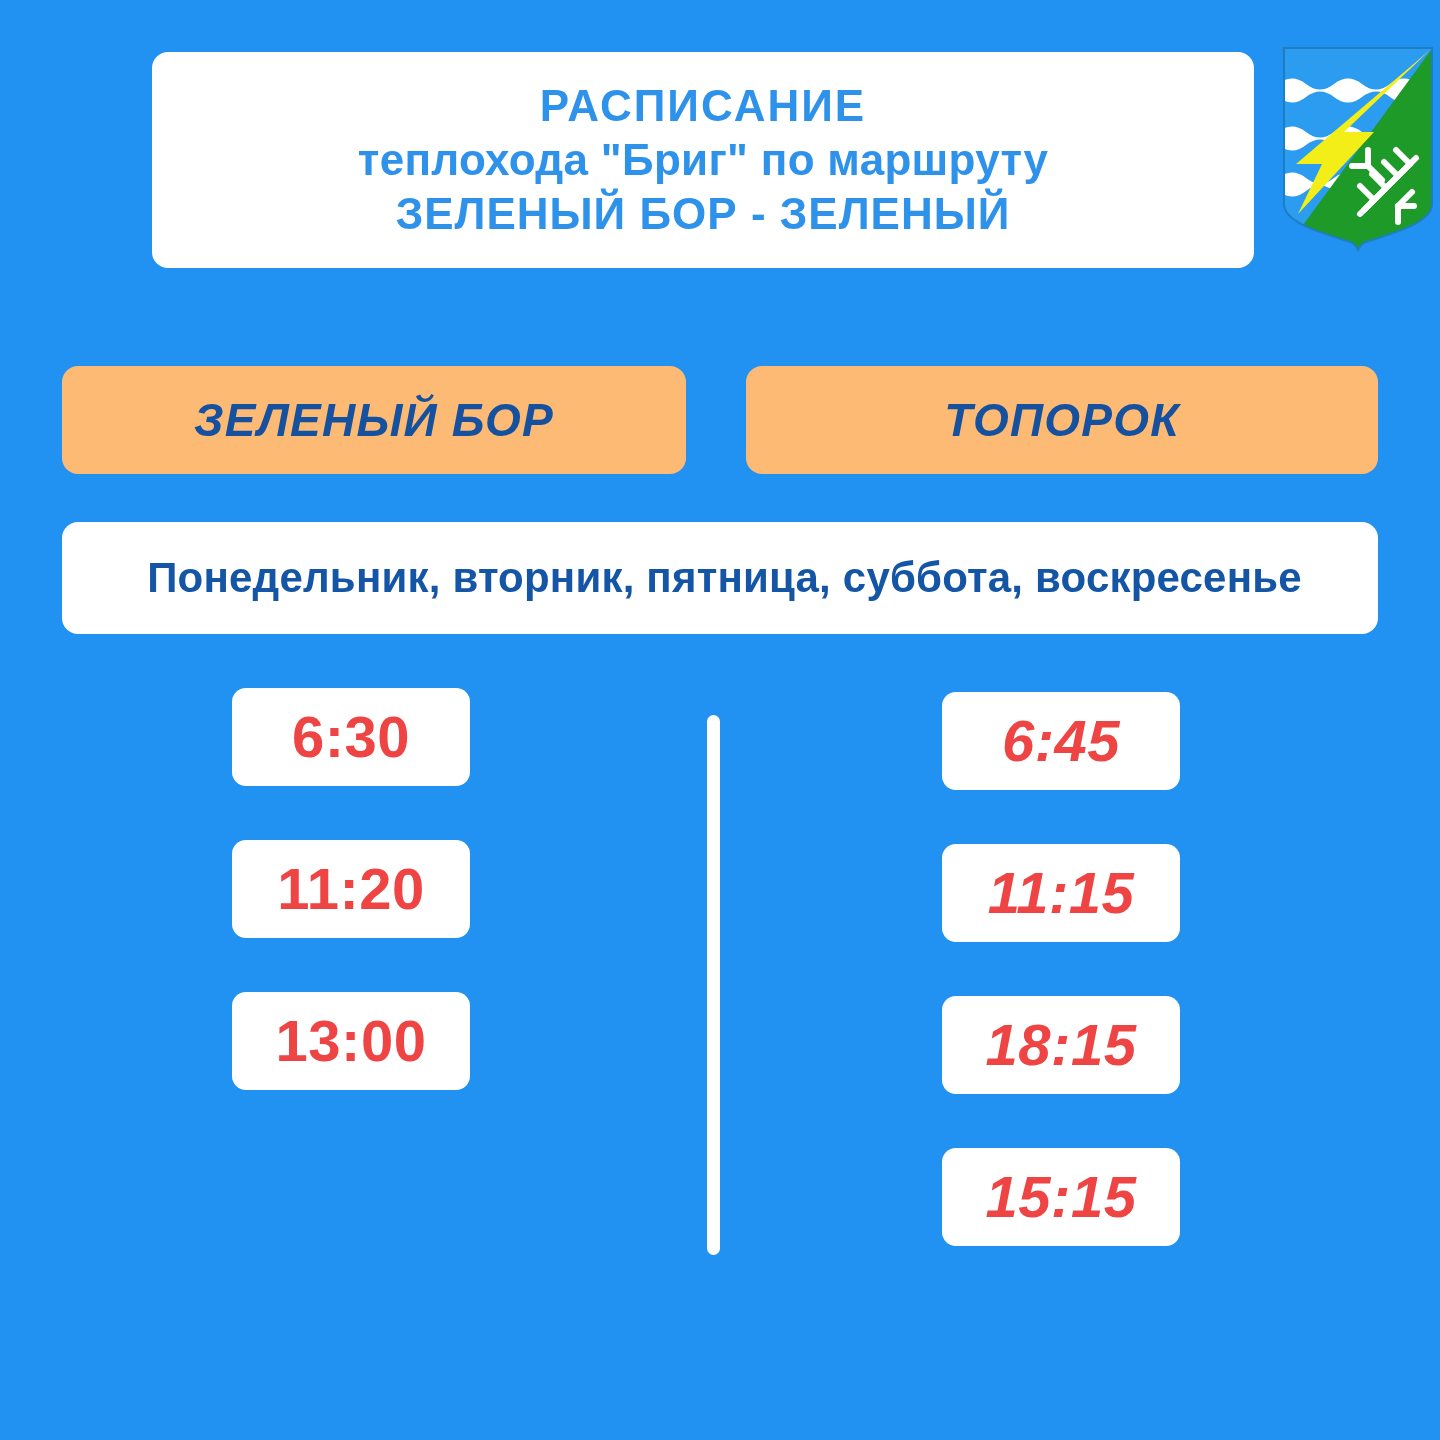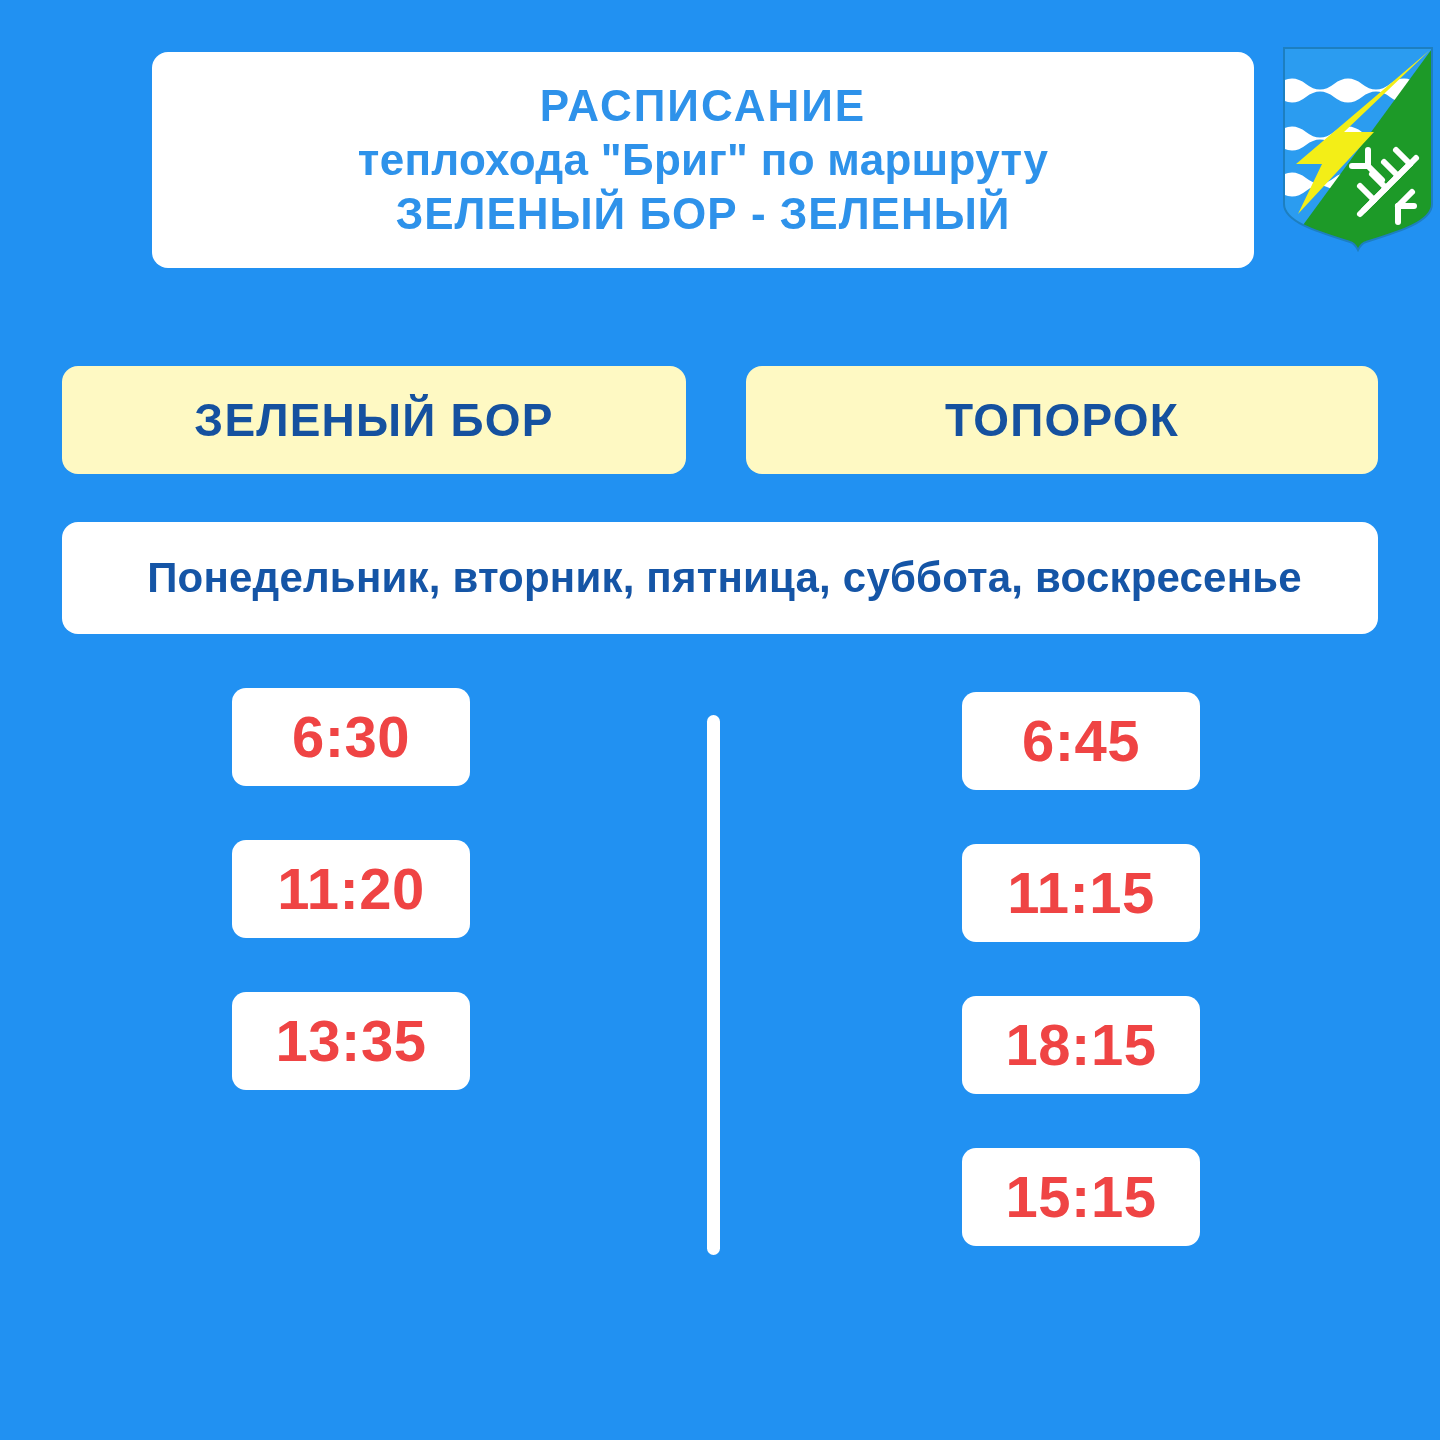--- a/index.html
+++ b/index.html
@@ -69,25 +69,26 @@
     left: 0;
     top: 366px;
     width: 1440px;
     height: 112px;
   }
 
   .station-btn {
     position: absolute;
     top: 0;
     height: 108px;
-    background: #fef9c3;
+    background: #fdba74;
     border-radius: 16px;
     display: flex;
     align-items: center;
     justify-content: center;
+    font-style: italic;
   }
   .station-btn.left  { left: 62px;  width: 624px; }
   .station-btn.right { left: 746px; width: 632px; justify-content: center; }
 
   .station-label {
     color: #15519f;
     font-weight: bold;
     font-size: 46px;
     letter-spacing: 1.2px;
     white-space: nowrap;
@@ -125,21 +126,21 @@
   }
 
   .time-col {
     position: absolute;
     top: 0;
     display: flex;
     flex-direction: column;
     gap: 54px;
   }
   .time-col.left  { left: 232px; }
-  .time-col.right { left: 962px; top: 4px; }
+  .time-col.right { left: 942px; top: 4px; font-style: italic; }
 
   .time-chip {
     width: 238px;
     height: 98px;
     background: #ffffff;
     border-radius: 14px;
     display: flex;
     align-items: center;
     justify-content: center;
   }
@@ -241,21 +242,21 @@
 <div class="times-area">
 
   <div class="time-col left">
     <div class="time-chip">
       <span class="time-text">6:30</span>
     </div>
     <div class="time-chip">
       <span class="time-text">11:20</span>
     </div>
     <div class="time-chip">
-      <span class="time-text">13:35</span>
+      <span class="time-text">13:00</span>
     </div>
   </div>
 
   <div class="divider"></div>
 
   <div class="time-col right">
     <div class="time-chip">
       <span class="time-text">6:45</span>
     </div>
     <div class="time-chip">

